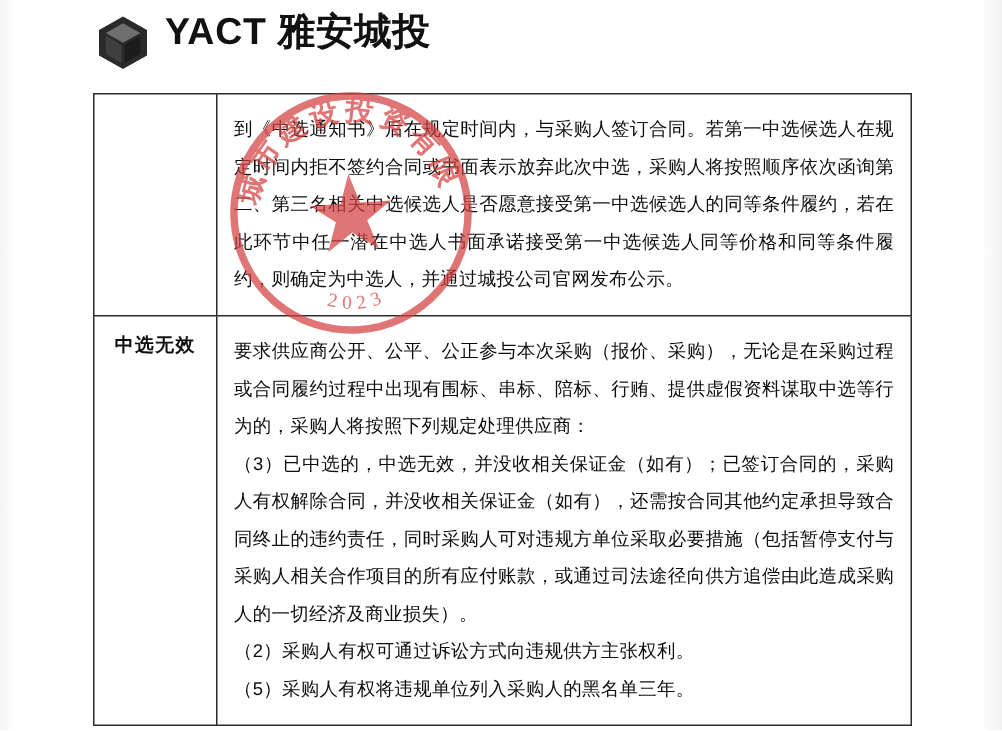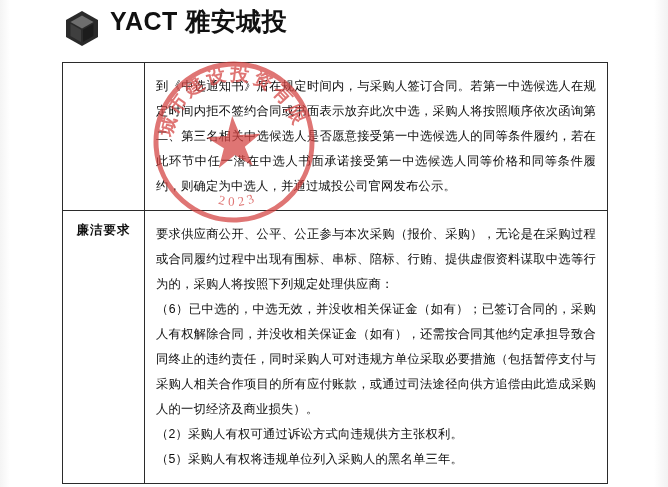--- a/index.html
+++ b/index.html
@@ -158,24 +158,24 @@
       <col class="col-body">
     </colgroup>
     <tbody>
       <tr>
         <td class="label-cell"></td>
         <td class="body-cell">
           <p class="para">到《中选通知书》后在规定时间内，与采购人签订合同。若第一中选候选人在规定时间内拒不签约合同或书面表示放弃此次中选，采购人将按照顺序依次函询第二、第三名相关中选候选人是否愿意接受第一中选候选人的同等条件履约，若在此环节中任一潜在中选人书面承诺接受第一中选候选人同等价格和同等条件履约，则确定为中选人，并通过城投公司官网发布公示。</p>
         </td>
       </tr>
       <tr>
-        <td class="label-cell">廉洁要求</td>
+        <td class="label-cell">中选无效</td>
         <td class="body-cell">
           <p class="para">要求供应商公开、公平、公正参与本次采购（报价、采购），无论是在采购过程或合同履约过程中出现有围标、串标、陪标、行贿、提供虚假资料谋取中选等行为的，采购人将按照下列规定处理供应商：</p>
-          <p class="para indent">（6）已中选的，中选无效，并没收相关保证金（如有）；已签订合同的，采购人有权解除合同，并没收相关保证金（如有），还需按合同其他约定承担导致合同终止的违约责任，同时采购人可对违规方单位采取必要措施（包括暂停支付与采购人相关合作项目的所有应付账款，或通过司法途径向供方追偿由此造成采购人的一切经济及商业损失）。</p>
+          <p class="para indent">（3）已中选的，中选无效，并没收相关保证金（如有）；已签订合同的，采购人有权解除合同，并没收相关保证金（如有），还需按合同其他约定承担导致合同终止的违约责任，同时采购人可对违规方单位采取必要措施（包括暂停支付与采购人相关合作项目的所有应付账款，或通过司法途径向供方追偿由此造成采购人的一切经济及商业损失）。</p>
           <p class="para indent">（2）采购人有权可通过诉讼方式向违规供方主张权利。</p>
           <p class="para indent">（5）采购人有权将违规单位列入采购人的黑名单三年。</p>
         </td>
       </tr>
     </tbody>
   </table>
 
   <div class="stamp">
     <svg width="168" height="168" viewBox="0 0 168 168">
       <g transform="rotate(-4 84 84)">

